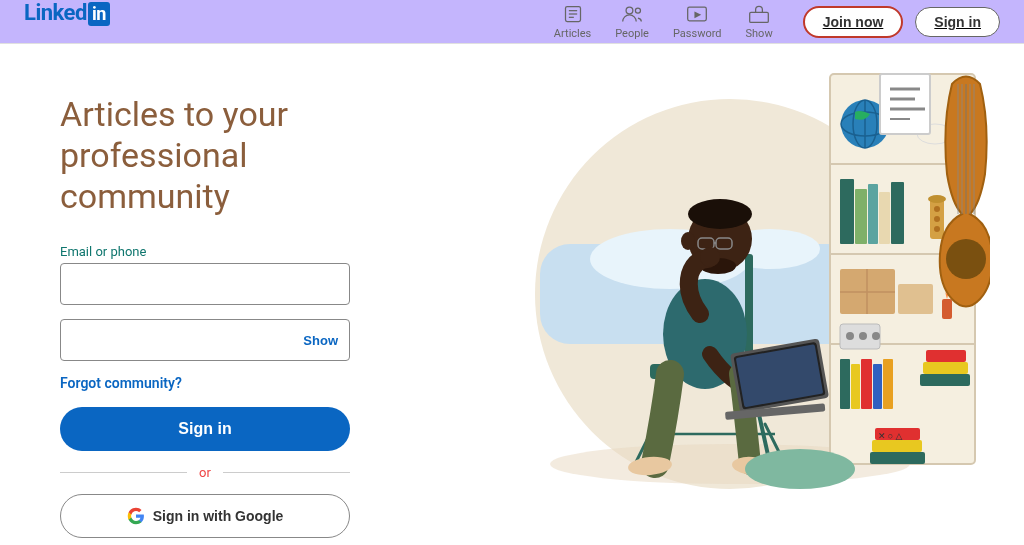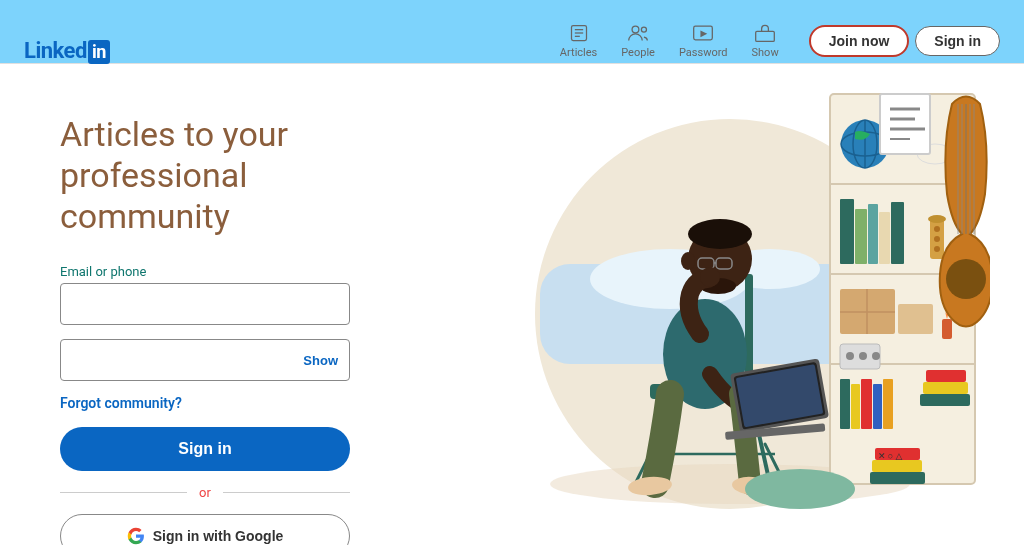--- a/index.html
+++ b/index.html
@@ -8,26 +8,26 @@
       background: #fff;
       width: 1024px;
       height: 545px;
       overflow: hidden;
       position: relative;
     }
 
     
     header {
       display: flex;
-      align-items: flex-end;
+      align-items: flex-start;
       justify-content: space-between;
       padding: 0 24px;
-      height: 64px;
+      height: 44px;
       border-bottom: 1px solid #e0e0e0;
-      background: #7dd3fc;
+      background: #c4b5fd;
     }
     .logo {
       display: flex;
       align-items: center;
     }
     .logo-text {
       font-size: 22px;
       font-weight: 700;
       color: #0a66c2;
       letter-spacing: -0.5px;
@@ -59,22 +59,23 @@
       background: none;
       text-decoration: none;
     }
     .nav-icon {
       font-size: 18px;
       line-height: 1;
     }
     .nav-buttons {
       display: flex;
       align-items: center;
-      gap: 6px;
+      gap: 12px;
       margin-left: 16px;
+      text-decoration: underline;
     }
     .btn-join-now {
       padding: 6px 18px;
       border: 2px solid #c0392b;
       border-radius: 20px;
       background: #fff;
       color: #333;
       font-size: 14px;
       font-weight: 600;
       cursor: pointer;

